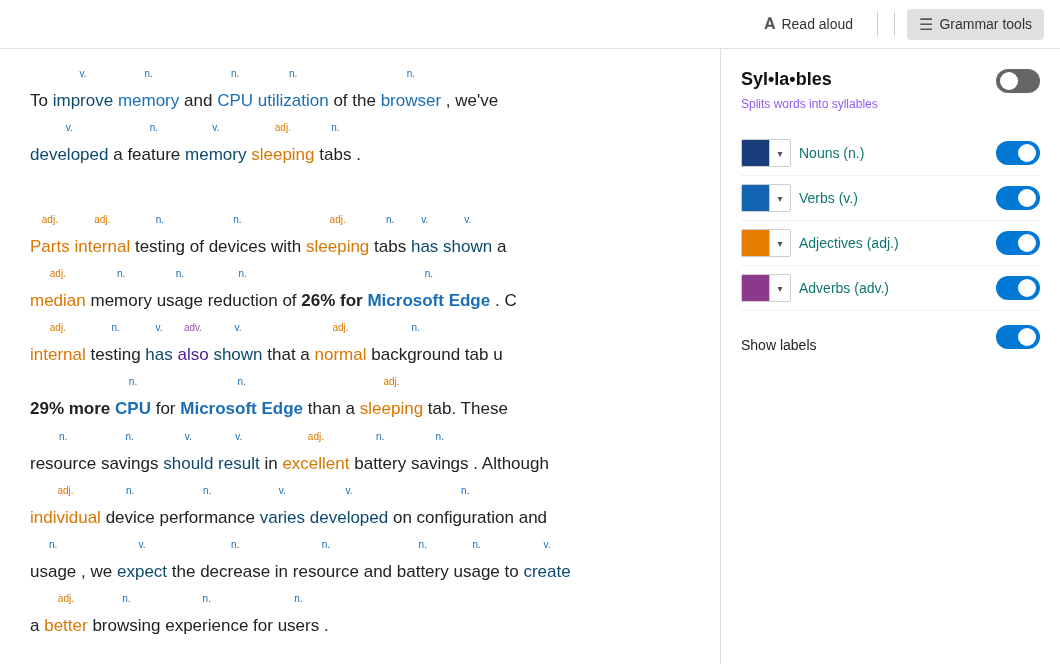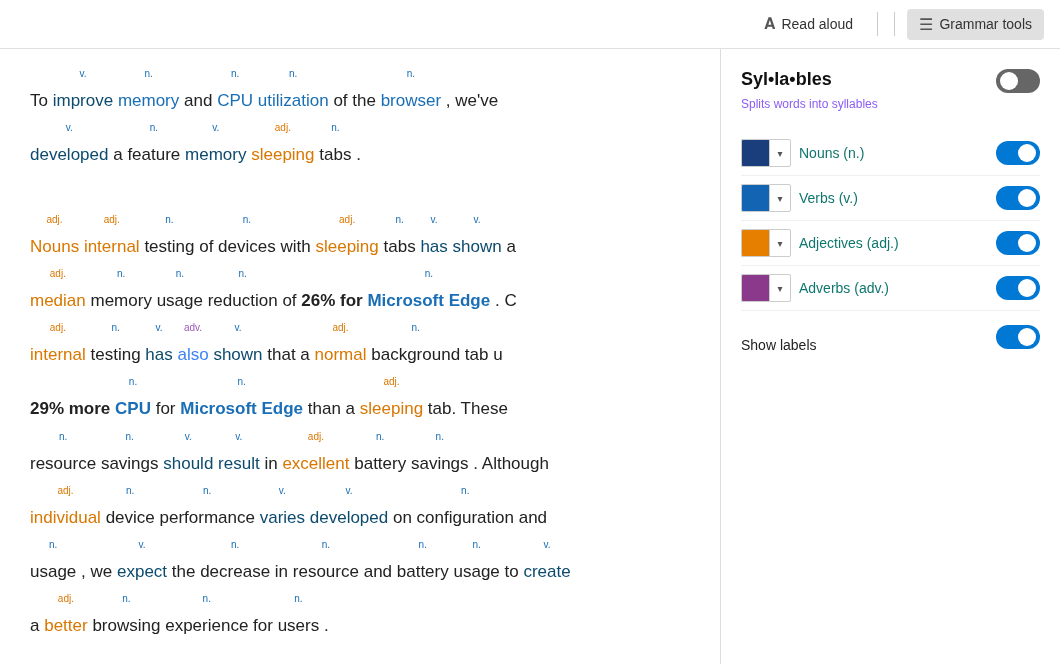--- a/index.html
+++ b/index.html
@@ -74,21 +74,21 @@
     .word-wrap {
       display: inline-block;
       text-align: center;
       vertical-align: bottom;
       position: relative;
     }
 
     .noun { color: #1a6eb5; }
     .verb { color: #0c4a6e; }
     .adj { color: #d97700; }
-    .adv { color: #3b82f6; }
+    .adv { color: #4c1d95; }
     .plain { color: #222; }
 
     .word-label-noun { color: #1a6eb5; }
     .word-label-verb { color: #1a6eb5; }
     .word-label-adj { color: #d97700; }
     .word-label-adv { color: #9b59b6; }
 
     
     .grammar-panel {
       position: absolute;
@@ -294,21 +294,21 @@
       <span class="plain">tabs</span>
     </span>
     <span>.</span>
   </p>
 
   <br>
 
   <p style="line-height: 2.6; font-size: 17px; color: #222;">
     <span class="word-wrap">
       <span class="word-label word-label-adj">adj.</span>
-      <span class="adj">Nouns</span>
+      <span class="adj">Parts</span>
     </span>
     <span> </span>
     <span class="word-wrap">
       <span class="word-label word-label-adj">adj.</span>
       <span class="adj">internal</span>
     </span>
     <span> </span>
     <span class="word-wrap">
       <span class="word-label word-label-noun">n.</span>
       <span class="plain">testing</span>

